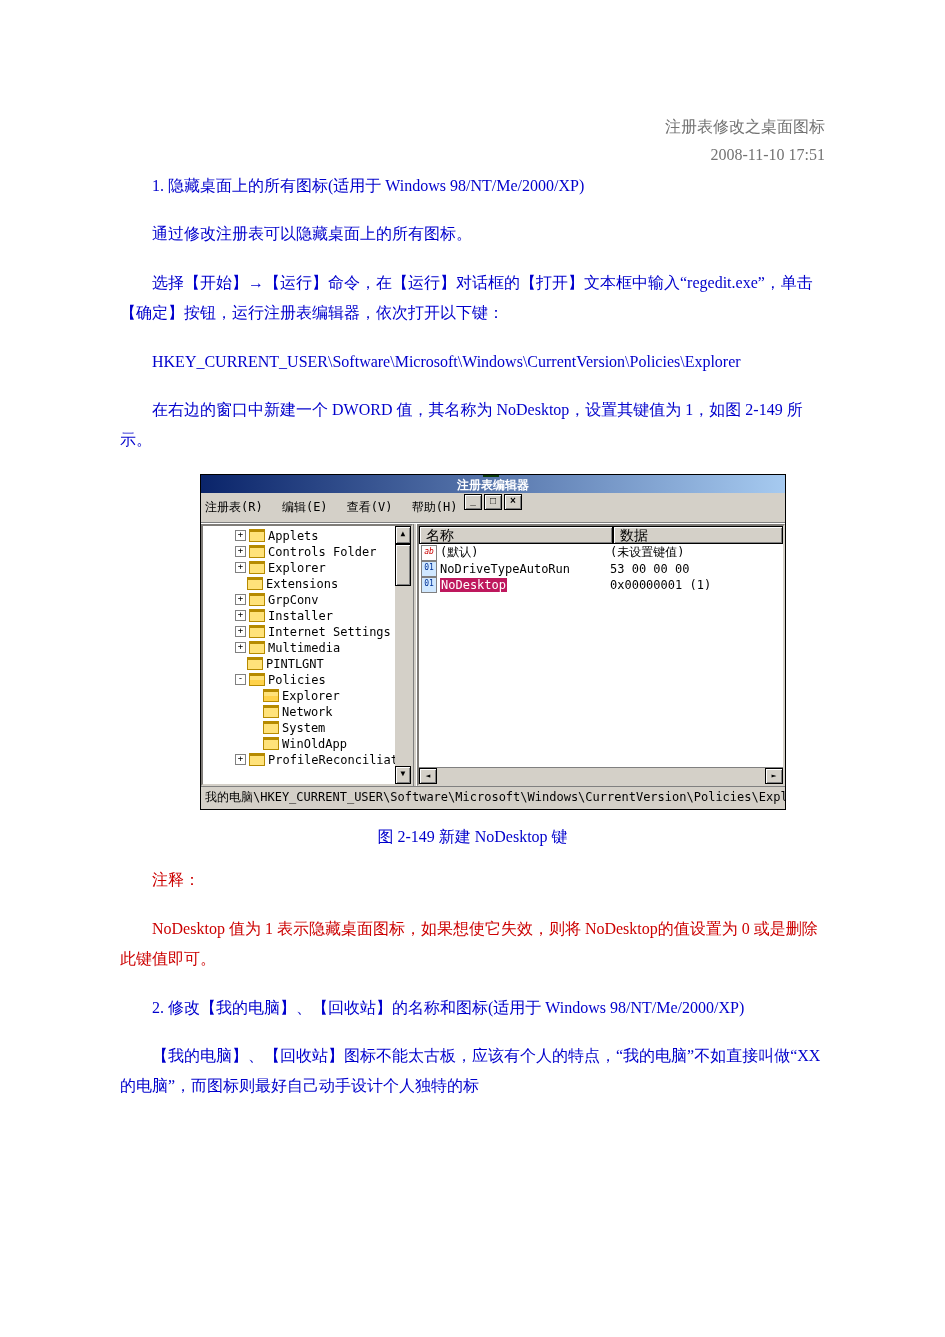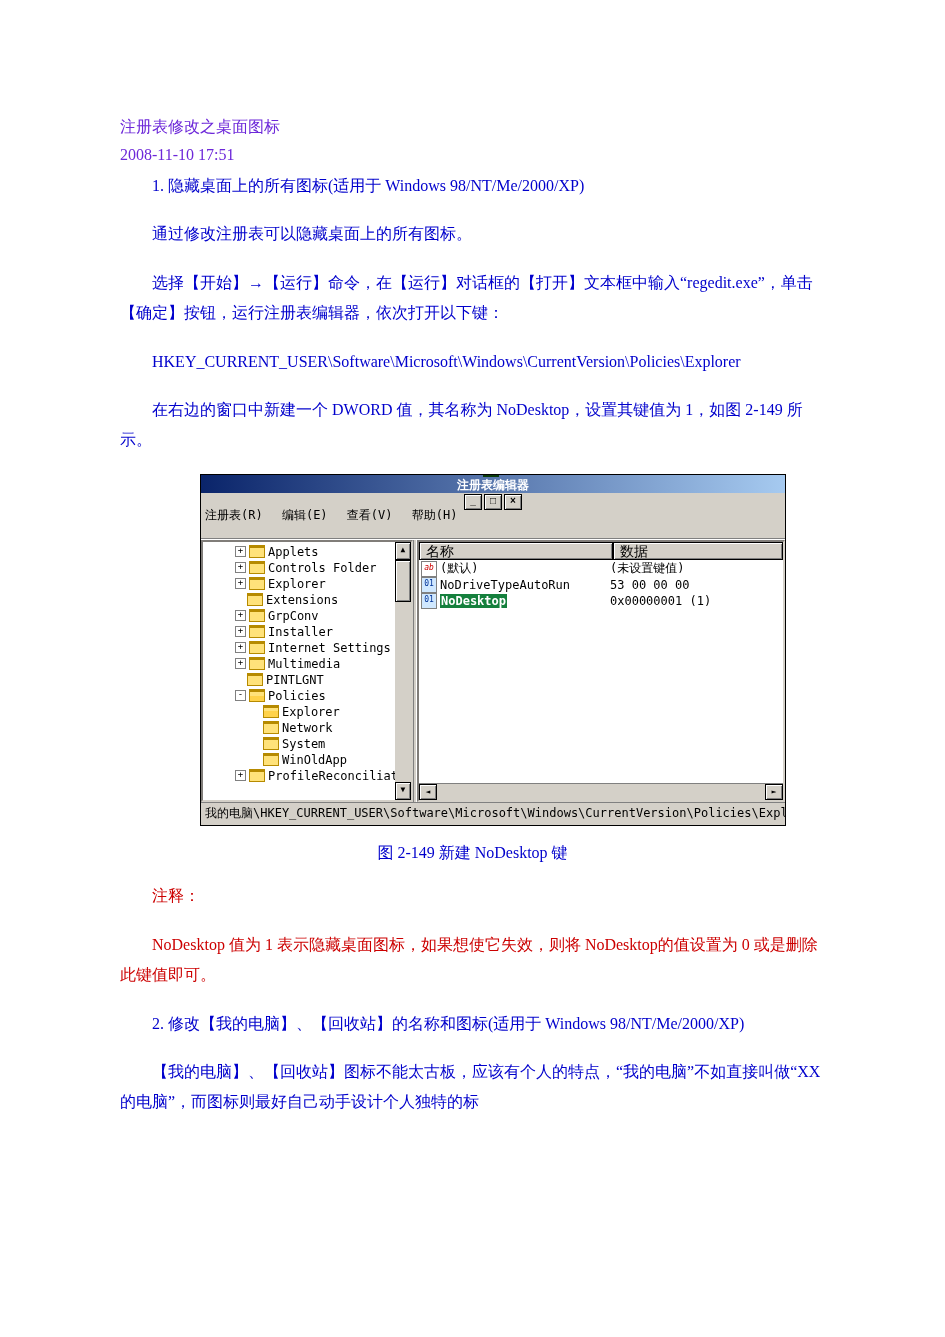--- a/index.html
+++ b/index.html
@@ -10,21 +10,21 @@
     color: #000;
   }
   .page {
     width: 945px;
     min-height: 1337px;
     margin: 0 auto;
     padding: 115px 120px 60px 120px;
     box-sizing: border-box;
     position: relative;
   }
-  .plain     { color:#6d28d9; line-height: 1.5; }
+  .plain     { color:#737373; line-height: 1.5; text-align: right; }
   .blue      { color:#0000cc; line-height: 1.9; }
   .red       { color:#cc0000; line-height: 1.9; }
   .para      { margin: 0 0 4px 0; }
   .para-ind  { text-indent: 2em; margin: 0 0 4px 0; }
   .spacer    { height: 14px; }
 
   
   .regwin {
     width: 584px;
     margin: 18px 0 6px 80px;
@@ -56,21 +56,21 @@
   .winbtn {
     width:16px;height:14px;
     background:#d4d0c8;
     border:1px solid #000;
     box-shadow: inset 1px 1px 0 #fff, inset -1px -1px 0 #808080;
     font-size:10px;line-height:12px;text-align:center;
     color:#000;font-family:Arial,sans-serif;font-weight:bold;
   }
   .menubar {
     background:#d4d0c8;
-    padding:14px 4px;
+    padding:6px 4px;
     font-size:12px;
     border-bottom:1px solid #808080;
   }
   .menubar span { margin-right:12px; }
   .panes {
     display:flex;
     height:262px;
     background:#fff;
     border-top:1px solid #fff;
   }
@@ -133,21 +133,21 @@
   .rows{flex:1;padding:1px 2px;position:relative;}
   .row{display:flex;align-items:center;height:16px;}
   .val-icon{
     width:14px;height:14px;margin-right:3px;flex:none;
     border:1px solid #808080;font-size:8px;line-height:12px;text-align:center;
   }
   .val-icon.ab{background:#fff;color:#cc0000;font-style:italic;}
   .val-icon.bin{background:#d0e8ff;color:#003399;}
   .row .nm{width:170px;}
   .row .dt{flex:1;}
-  .row.sel .nm-inner{background:#15803d;color:#fff;padding:0 1px;font-weight:bold;}
+  .row.sel .nm-inner{background:#be185d;color:#fff;padding:0 1px;}
   .list-scroll-h{
     height:16px;background:#d4d0c8;border-top:1px solid #808080;
     display:flex;justify-content:space-between;align-items:stretch;
   }
   .list-scroll-h .sbtn{width:16px;height:auto;}
 
   .statusbar{
     height:18px;border-top:1px solid #808080;background:#d4d0c8;
     padding:2px 4px;font-size:12px;white-space:nowrap;overflow:hidden;
   }

